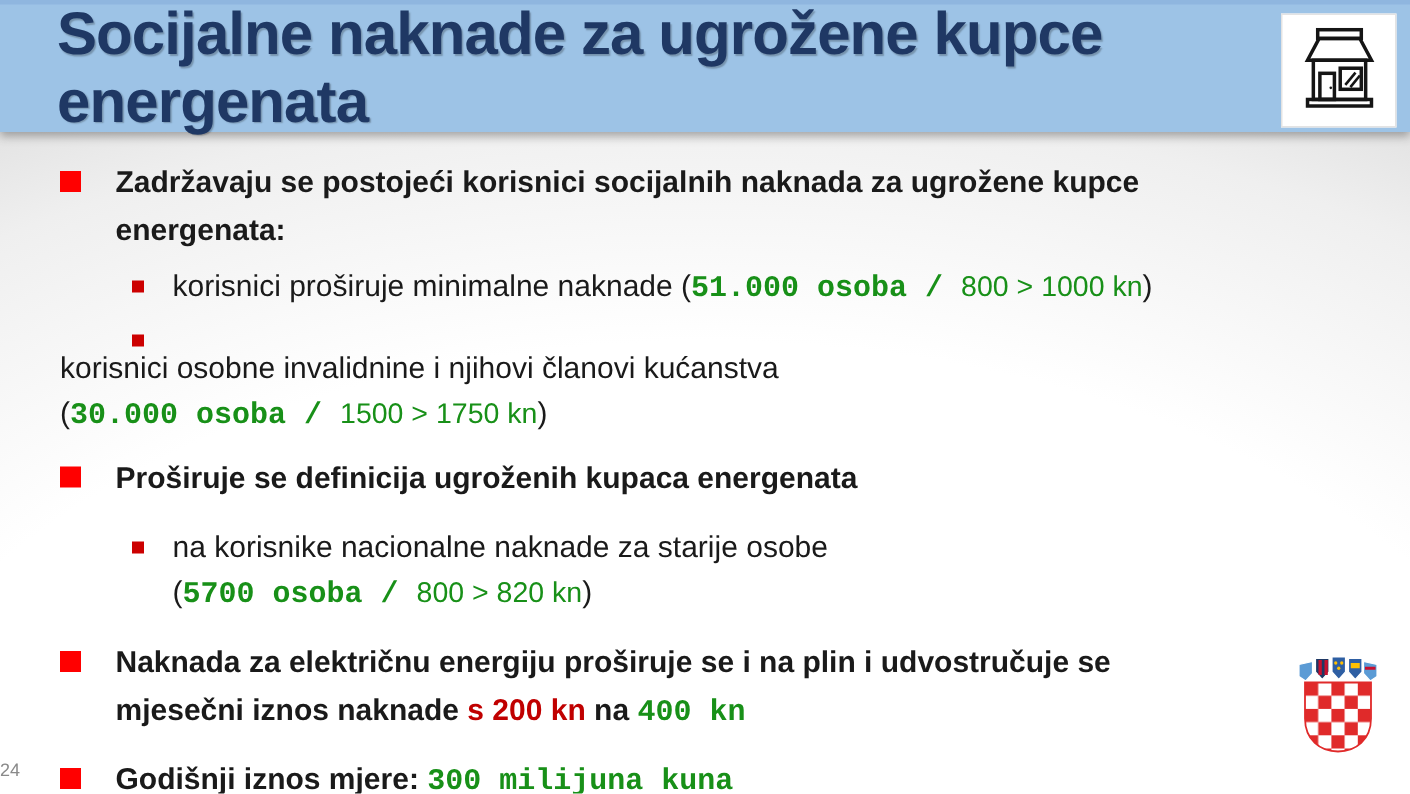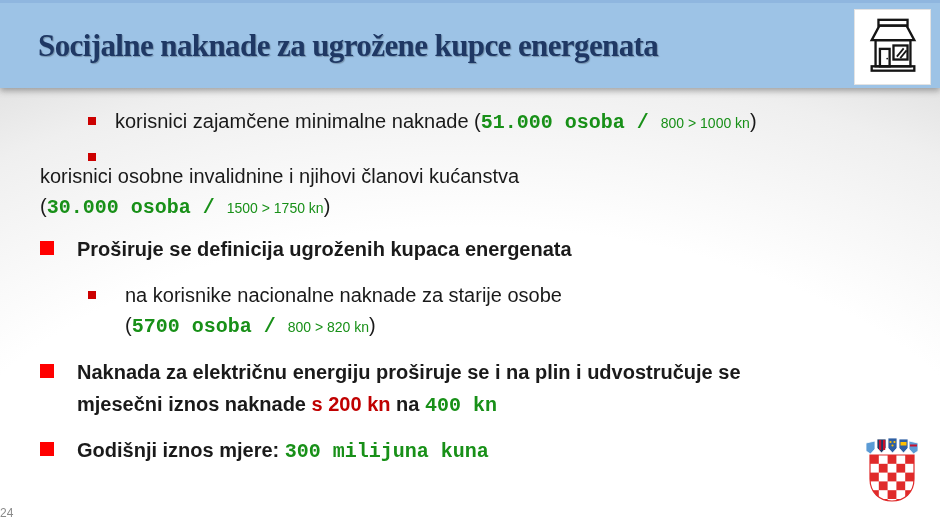--- a/index.html
+++ b/index.html
@@ -16,24 +16,23 @@
   }
   .header {
     position:absolute; top:0; left:0; right:0; height:88px;
     background:#9DC3E6;
     border-top:3px solid #8FB6DF;
     box-shadow:0 3px 6px rgba(70,70,70,0.45);
     display:flex; align-items:center; padding-left:38px;
     z-index:2;
   }
   .title {
-    font-size:31px; font-weight:bold; color:#1F3864;
+    font-size:40px; font-weight:bold; color:#1F3864;
     letter-spacing:-0.6px;
     text-shadow:1px 1px 1px rgba(0,0,0,0.25);
-    font-family:Liberation Serif, serif;
   }
   .icon-box {
     position:absolute; top:9px; right:9px; width:77px; height:76px;
     background:#ffffff; border:1px solid #e3e3e3;
     display:flex; align-items:center; justify-content:center;
     z-index:3;
   }
   .content { position:absolute; top:106px; left:40px; right:20px; z-index:1; }
   .bullet { display:flex; align-items:flex-start; }
   .m-main {
@@ -41,27 +40,27 @@
     margin-top:8px; margin-right:23px;
   }
   .m-sub {
     flex:none; width:8px; height:8px; background:#CC0000;
     margin-top:11px; margin-right:19px; margin-left:48px;
   }
   .line { white-space:nowrap; }
   .btext { font-size:20px; line-height:32px; font-weight:bold; }
   .stext { font-size:20px; line-height:30px; font-weight:normal; }
   .green-b { color:#189018; font-weight:bold;font-family:Liberation Mono, monospace; }
-  .green-s { color:#189018; font-weight:normal; font-size:14px; }
+  .green-s { color:#189018; font-weight:normal; font-size:19px; }
   .red-b { color:#C00000;margin-top:36px; }
   .mb6 { margin-bottom:6px; }
   .mb4 { margin-bottom:4px; }
   .mb10 { margin-bottom:10px;flex-direction:column; }
   .mb2 { margin-bottom:15px; }
-  .mb14 { margin-bottom:14px;gap:10px; }
+  .mb14 { margin-bottom:14px; }
   .mb12 { margin-bottom:12px; }
   .page-num {
     position:absolute; bottom:9px; left:0; right:0;
     text-align:left; font-size:12px; color:#8a8a8a; z-index:1;
   }
   .coa {
     position:absolute; right:15px; bottom:22px; width:66px; height:72px; z-index:1;
   }
 </style>
 </head>
@@ -84,25 +83,32 @@
         <rect x="32.5" y="32.5" width="14.5" height="14.5"></rect>
         <path d="M36,44 L43,35.5" stroke-width="1.8"></path>
         <path d="M39.5,45.5 L46,37.5" stroke-width="1.8"></path>
         <rect x="10" y="54" width="44" height="4.5"></rect>
       </svg>
     </span>
   </div>
 
   <div class="content">
 
+    <div class="bullet mb6">
+      <span class="m-main"></span>
+      <div class="btext">
+        <div class="line">Zadržavaju se postojeći korisnici socijalnih naknada za ugrožene kupce</div>
+        <div class="line">energenata:</div>
+      </div>
+    </div>
 
     <div class="bullet mb4">
       <span class="m-sub"></span>
       <div class="stext">
-        <div class="line"><span>korisnici zajamčene minimalne naknade (</span><span class="green-b">51.000 osoba / </span><span class="green-s">800 &gt; 1000 kn</span><span>)</span></div>
+        <div class="line"><span>korisnici proširuje minimalne naknade (</span><span class="green-b">51.000 osoba / </span><span class="green-s">800 &gt; 1000 kn</span><span>)</span></div>
       </div>
     </div>
 
     <div class="bullet mb10">
       <span class="m-sub"></span>
       <div class="stext">
         <div class="line">korisnici osobne invalidnine i njihovi članovi kućanstva</div>
         <div class="line"><span>(</span><span class="green-b">30.000 osoba / </span><span class="green-s">1500 &gt; 1750 kn</span><span>)</span></div>
       </div>
     </div>

